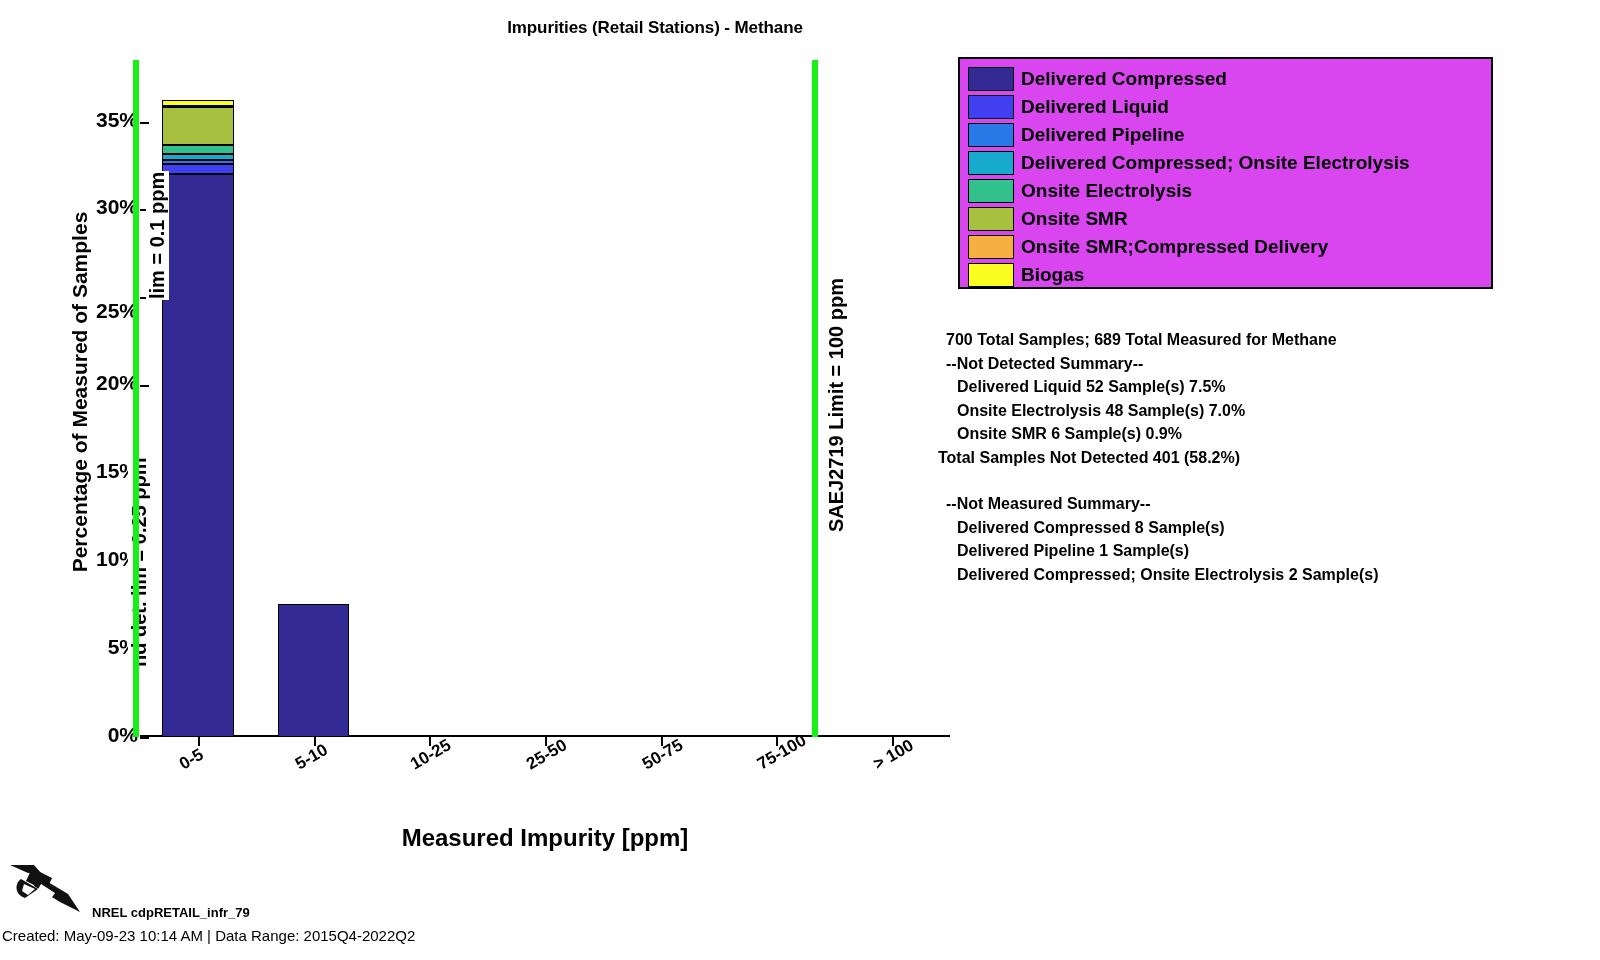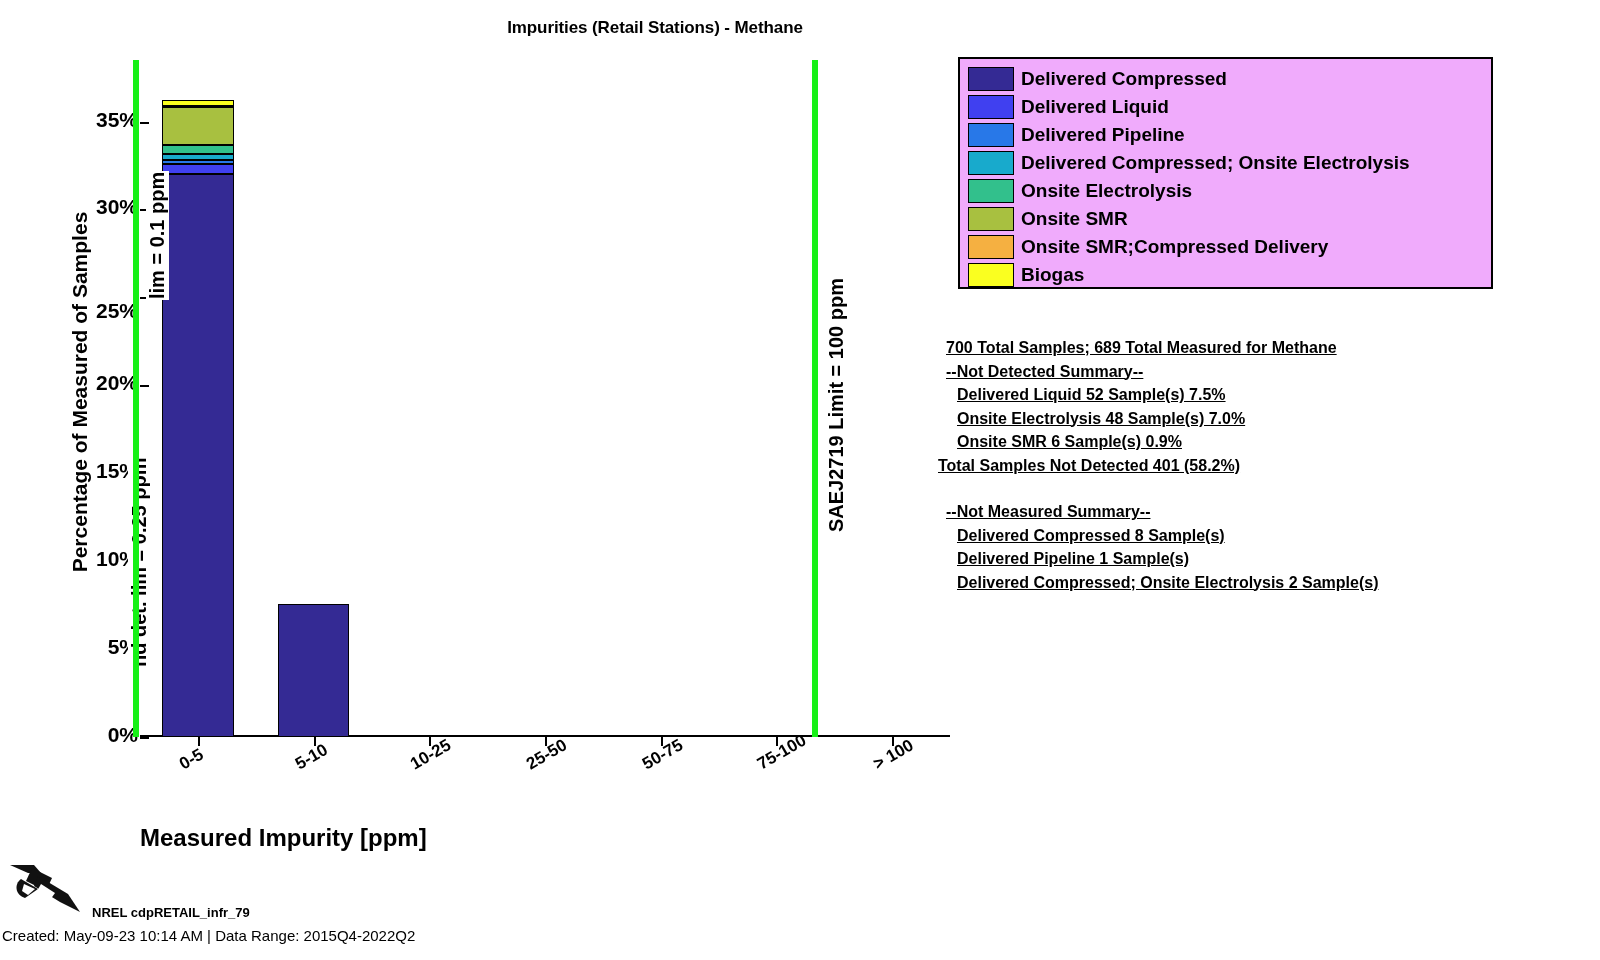--- a/index.html
+++ b/index.html
@@ -33,49 +33,49 @@
   }
   .ytick-mark{left:140px;width:9px;height:2px;background:#000;}
 
   
   .xtick-mark{width:2px;height:9px;background:#000;top:737px;}
   .xtick-label{
     font-size:17px;font-weight:bold;white-space:nowrap;
     transform:rotate(-30deg);transform-origin:left top;
   }
   #x-axis-title{
-    left:140px;top:824px;width:810px;text-align:left;
+    left:140px;top:824px;width:810px;text-align:center;
     font-size:24px;font-weight:bold;
   }
 
   
   .bar-seg{box-sizing:border-box;border:1px solid #000;}
 
   
   .limit-line{width:6px;background:#16f016;}
   .limit-label{
     font-size:20px;font-weight:bold;white-space:nowrap;
     transform:rotate(-90deg);transform-origin:left top;
     background:#ffffff;padding:0 1px;
   }
 
   
   #legend{
     left:958px;top:57px;width:535px;height:232px;
-    border:2px solid #000;background:#f0abfc;box-sizing:border-box;
+    border:2px solid #000;background:#d946ef;box-sizing:border-box;
     padding:6px 0 0 8px;
   }
   .legend-row{display:flex;align-items:center;height:28px;}
   .legend-swatch{
     width:44px;height:22px;border:1px solid #000;margin-right:7px;flex:none;
   }
   .legend-text{font-size:19px;font-weight:bold;white-space:nowrap;}
 
   
-  #summary{left:938px;top:336px;width:620px;text-decoration:underline;}
+  #summary{left:938px;top:328px;width:620px;}
   .sum-line{font-size:16px;font-weight:bold;line-height:23.5px;white-space:nowrap;}
   .ind0{padding-left:0px;}
   .ind1{padding-left:8px;}
   .ind2{padding-left:19px;}
   .gap{height:23px;}
 
   
   #nozzle-icon{left:8px;top:862px;}
   #nrel-id{left:92px;top:905px;font-size:13px;font-weight:bold;white-space:nowrap;}
   #created-line{left:2px;top:927px;font-size:15px;white-space:nowrap;}

